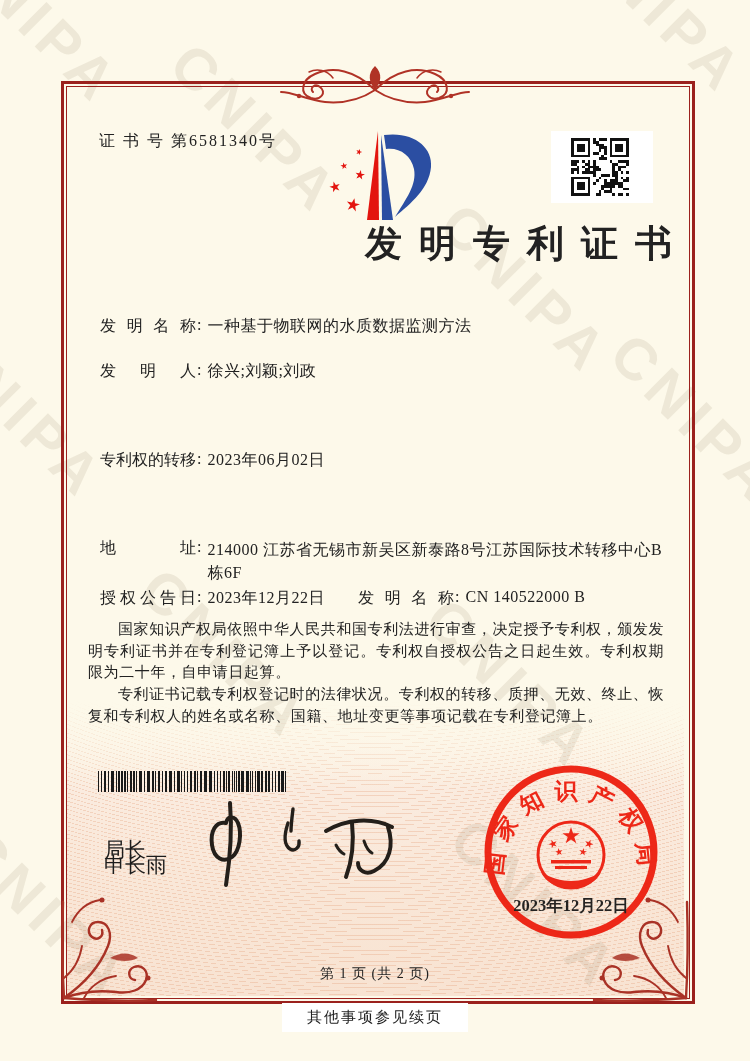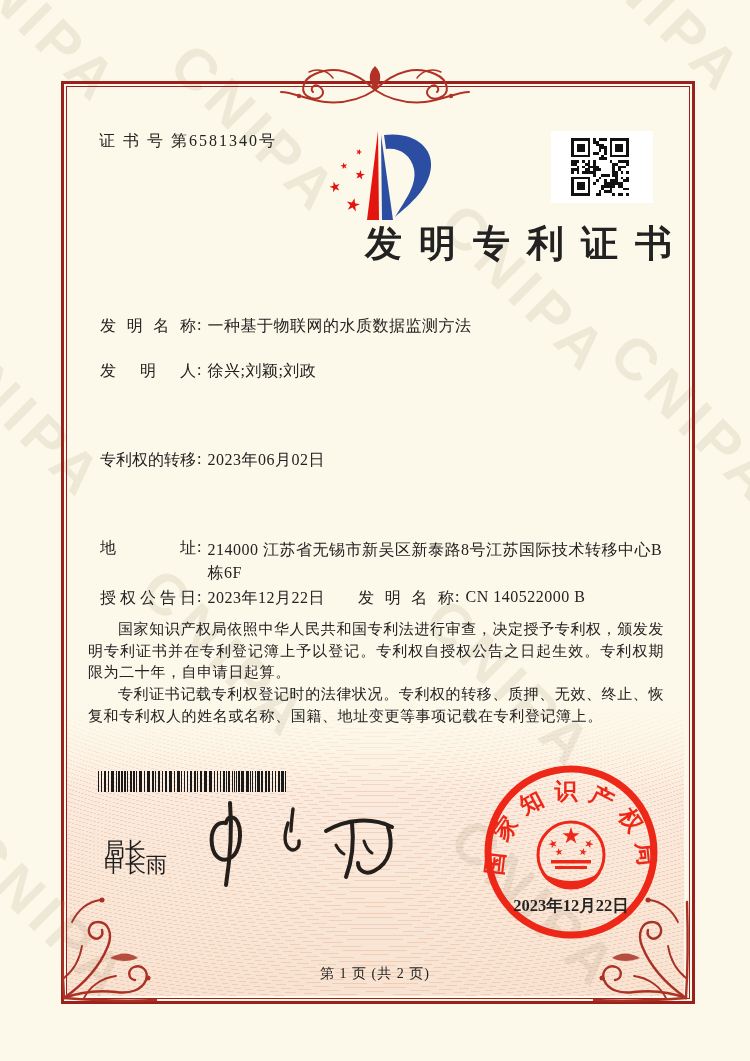--- a/index.html
+++ b/index.html
@@ -415,14 +415,15 @@
         <use href="#st" transform="translate(78,92) scale(4) rotate(-10)"></use>
         <use href="#st" transform="translate(102,92) scale(4) rotate(10)"></use>
         <rect x="70" y="100" width="40" height="3.5"></rect>
         <rect x="74" y="106" width="32" height="3"></rect>
       </g>
       <text x="90" y="151" text-anchor="middle" font-size="16.5" fill="#151515" font-weight="600" font-family="Liberation Serif, DejaVu Serif, serif">2023年12月22日</text>
     </g>
   </svg>
 
   <div id="page-num">第 1 页 (共 2 页)</div>
+  <div id="cont-box">其他事项参见续页</div>
 
 </div>
 
 </body></html>

